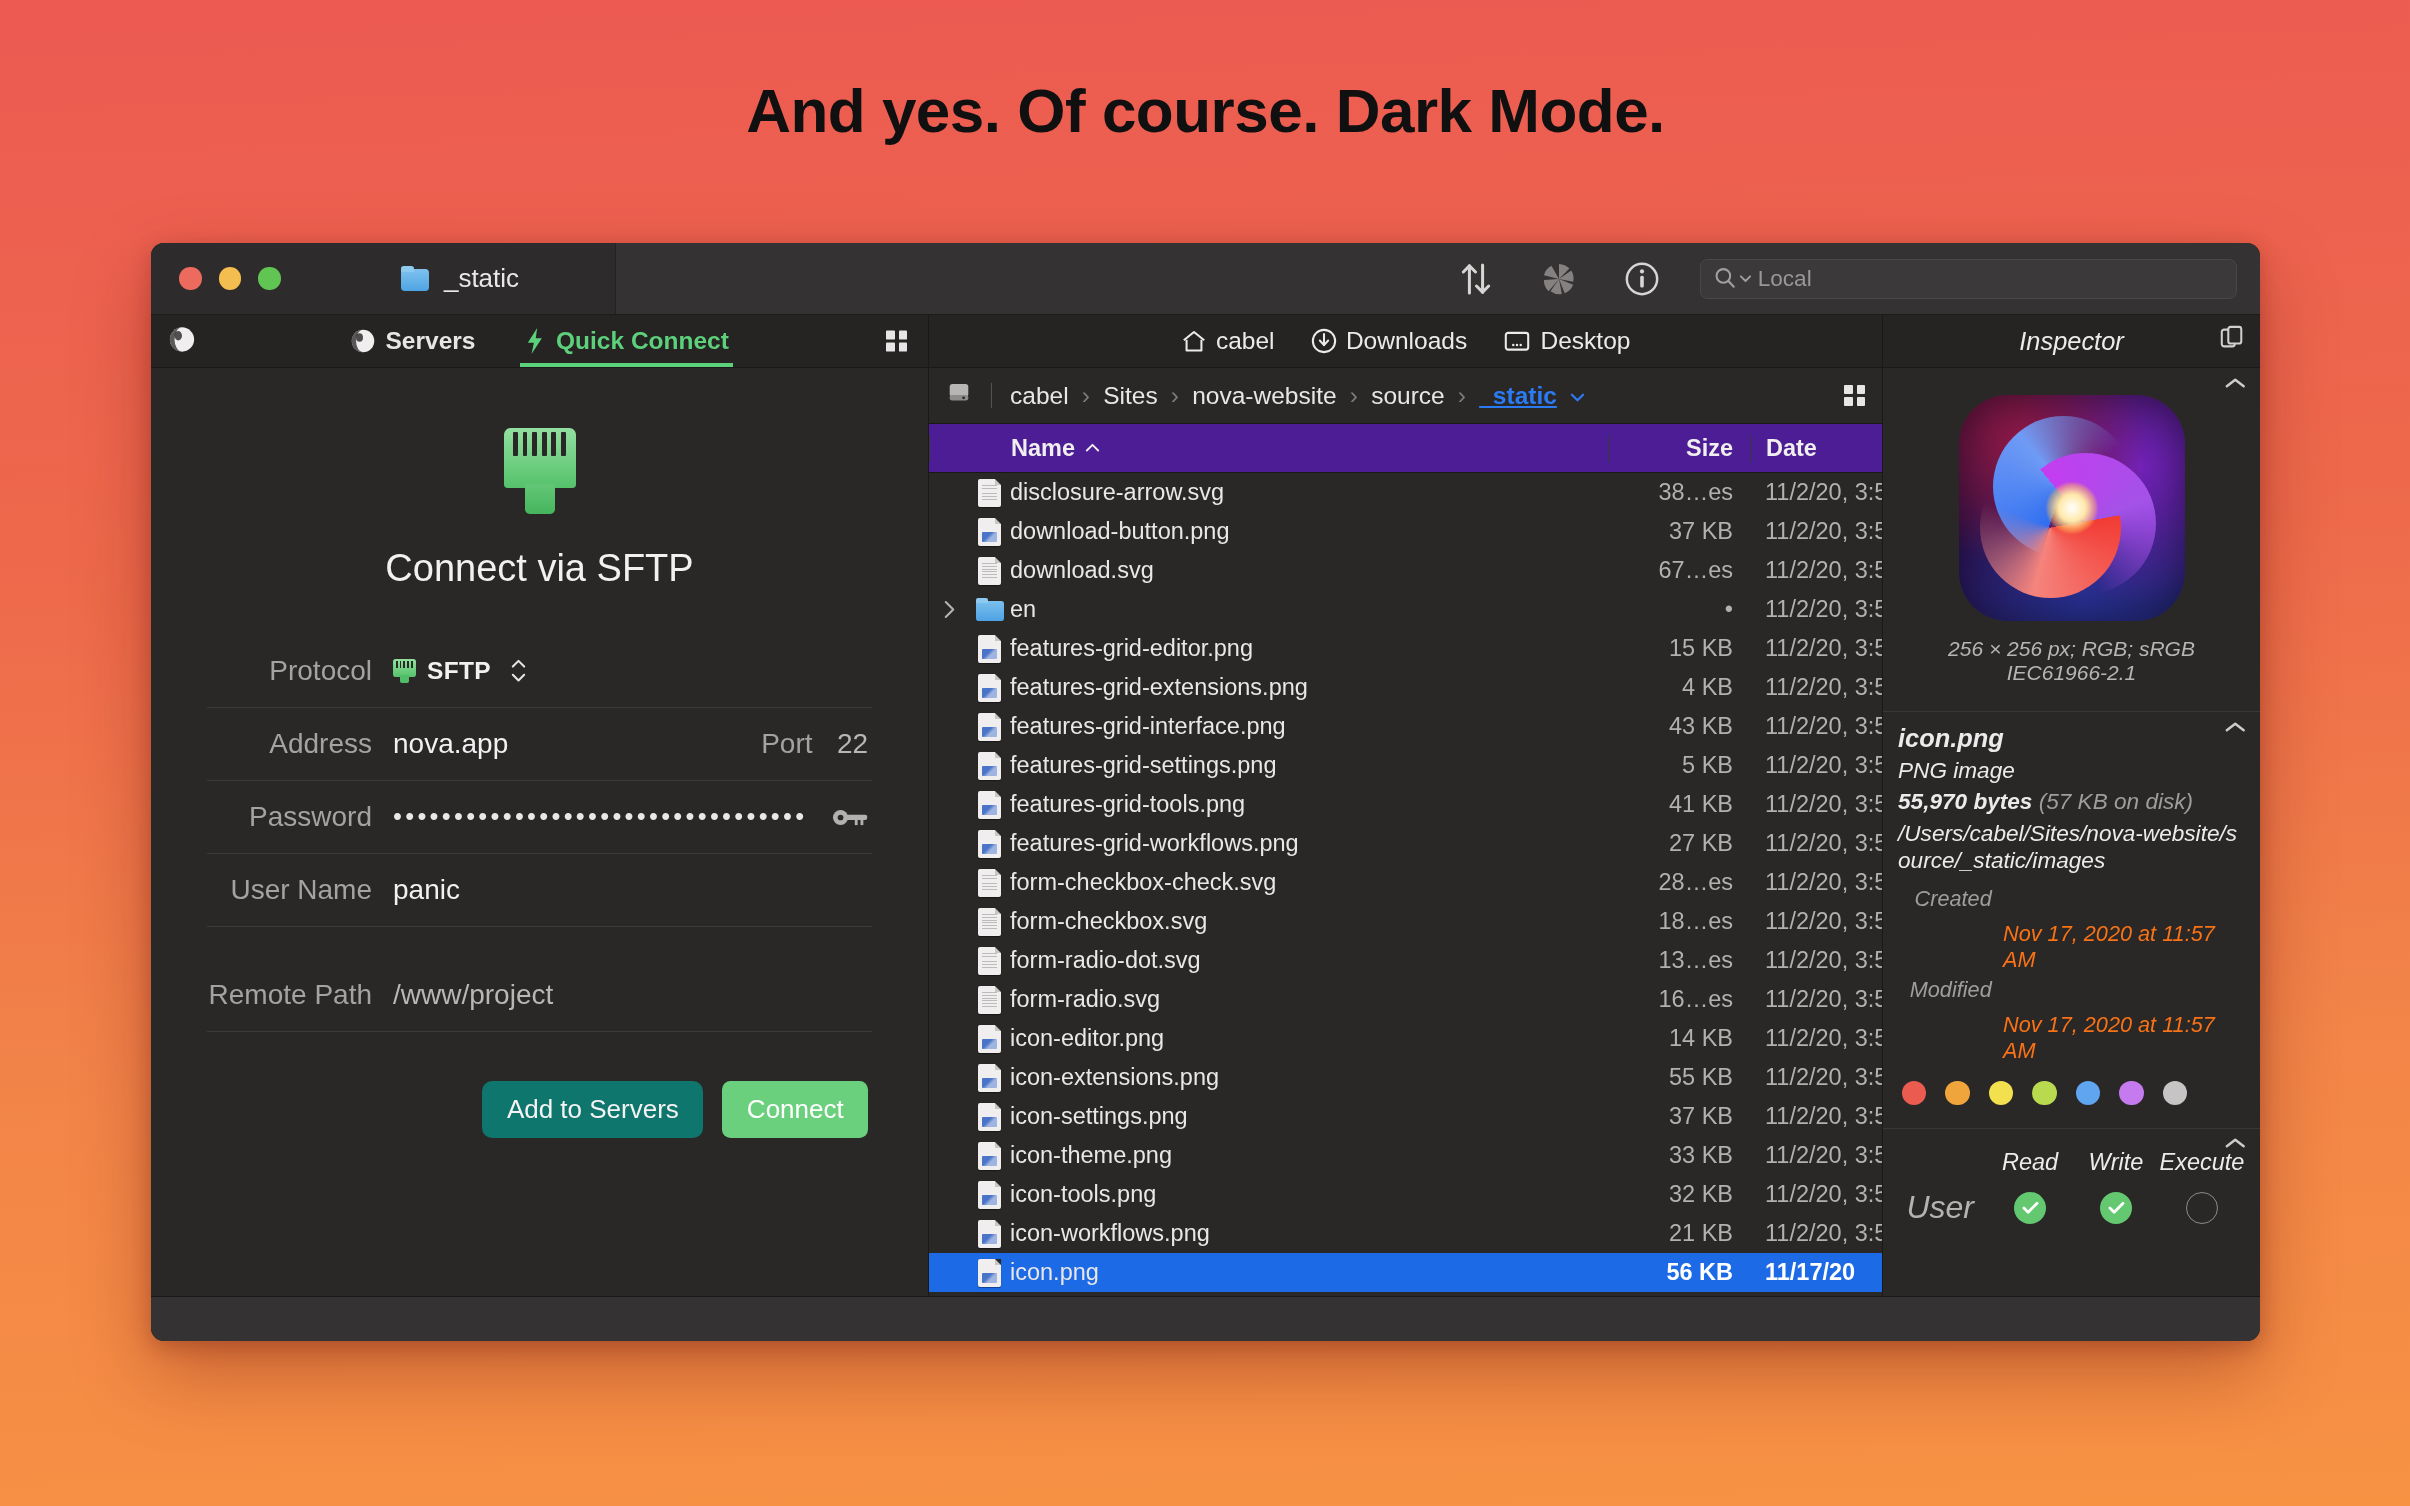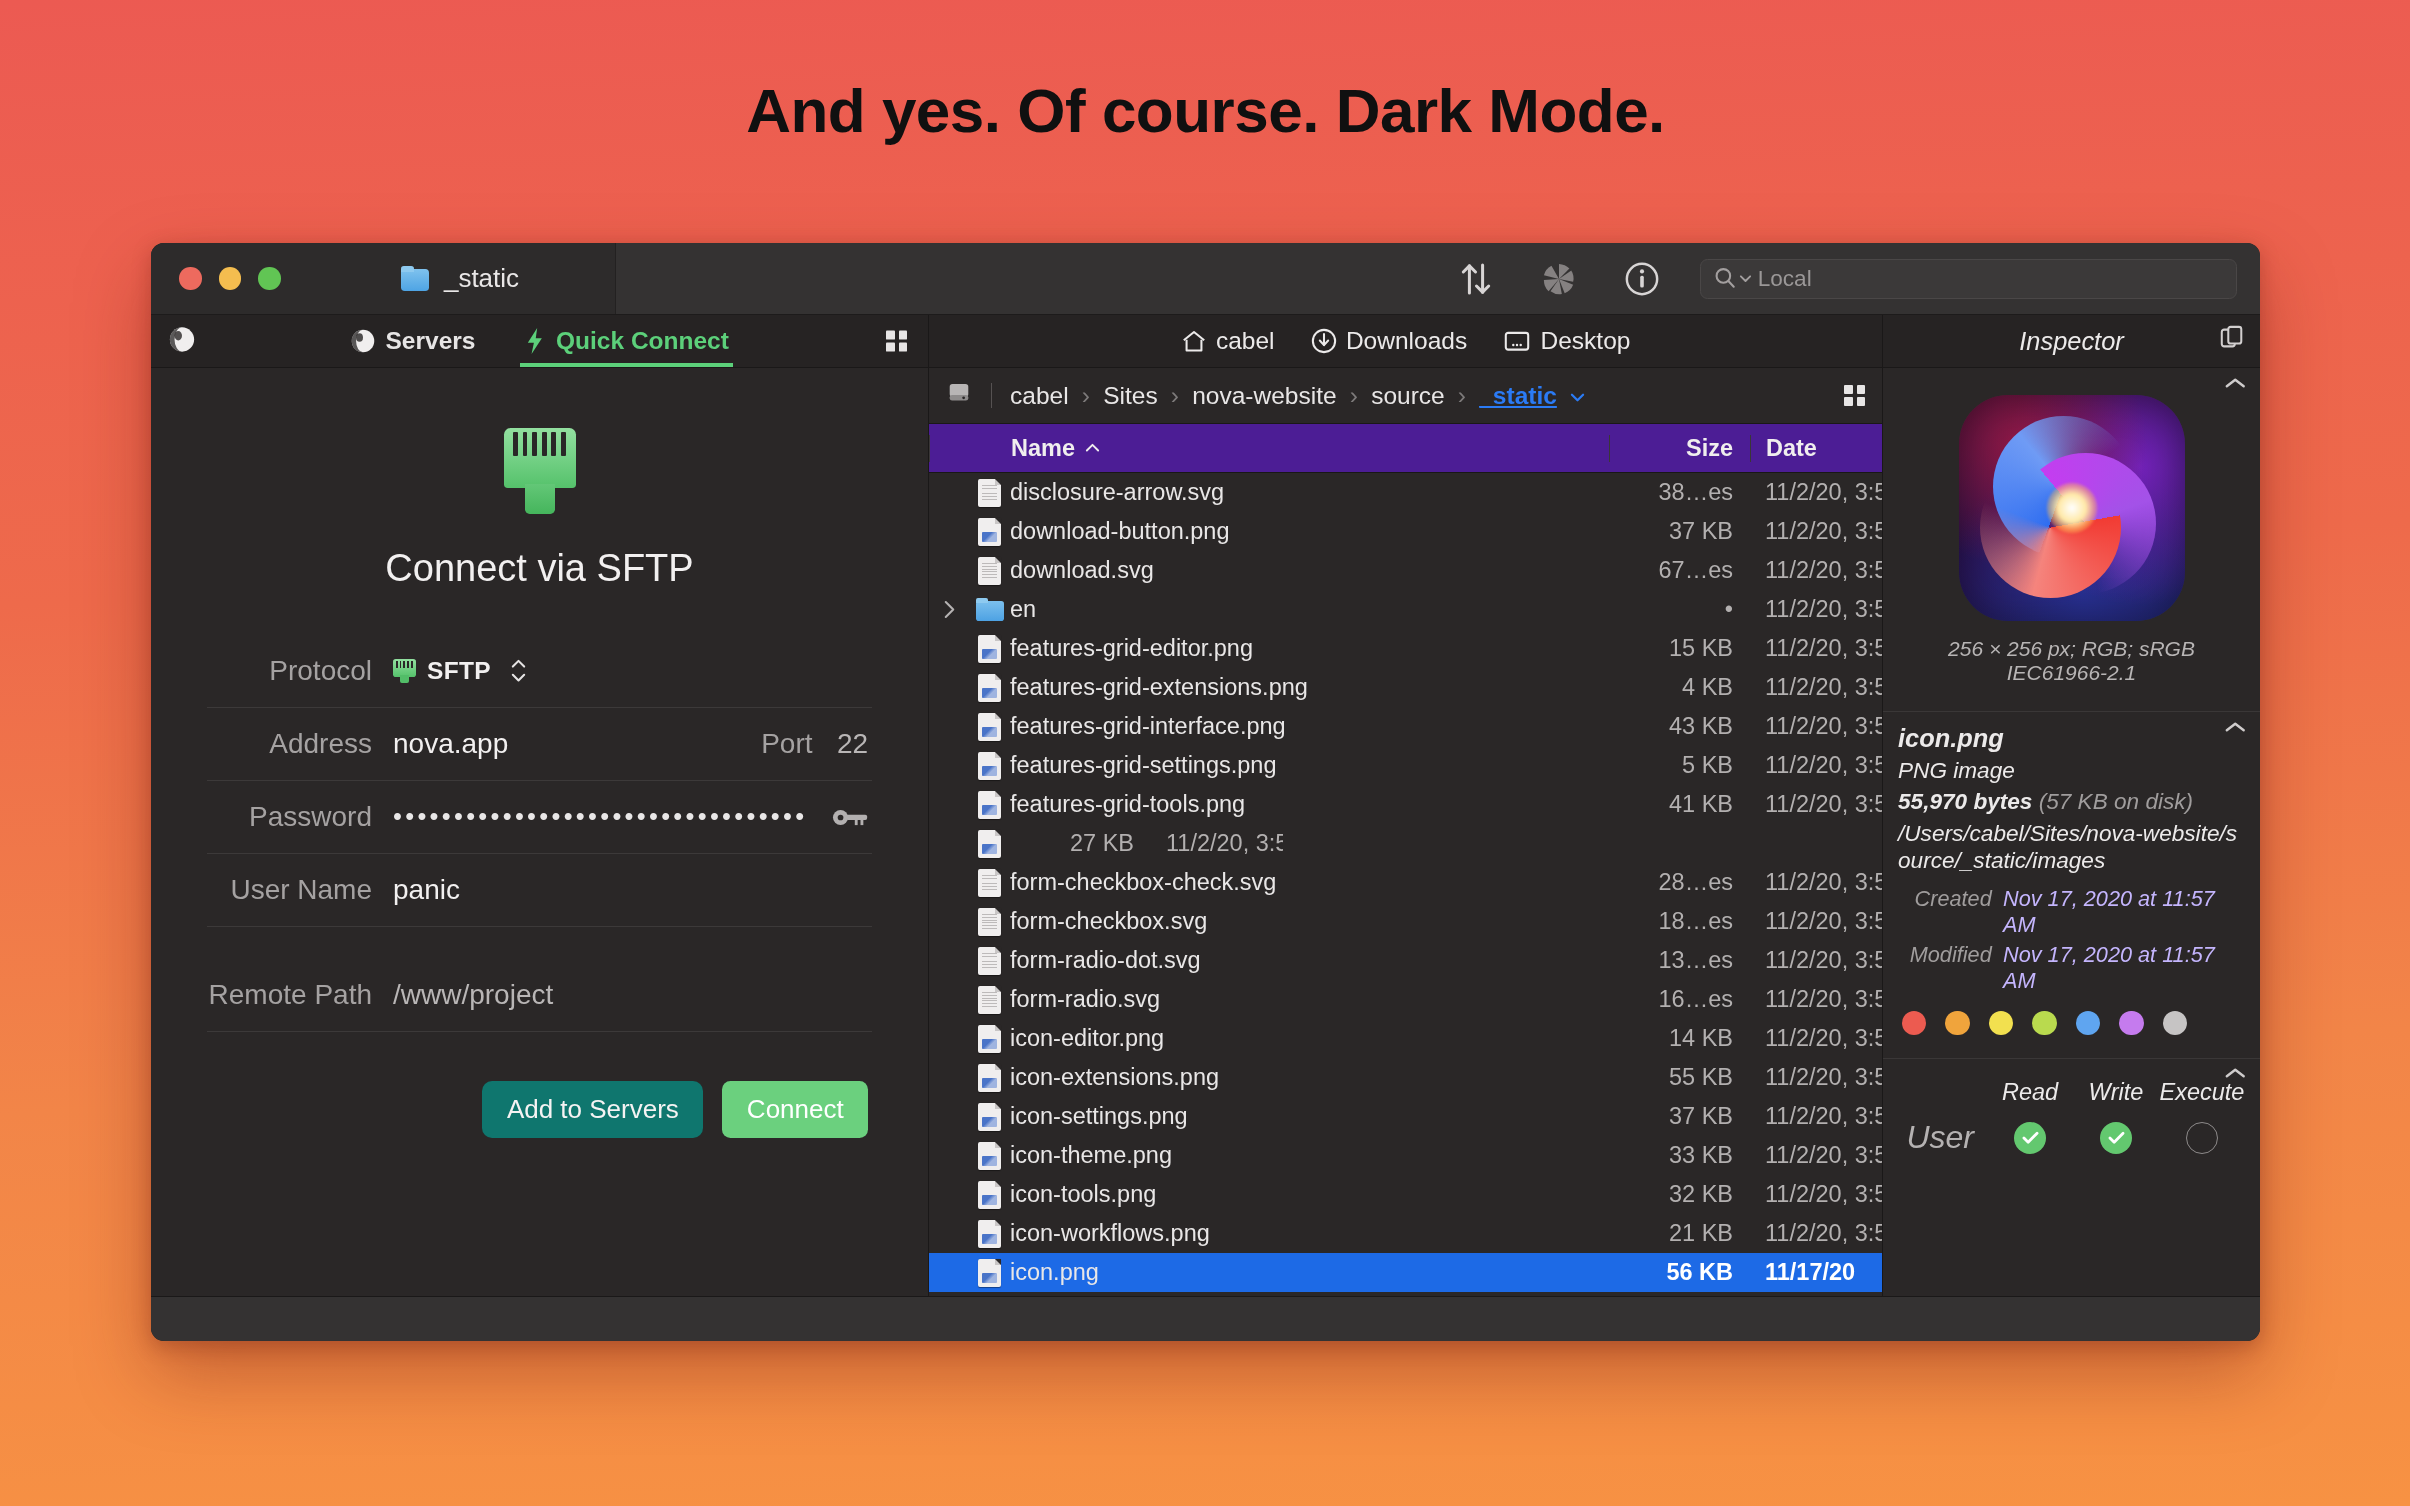--- a/index.html
+++ b/index.html
@@ -275,21 +275,21 @@
 
   .meta { padding:5.6px 0 9.4px 0; color:#eceaea; }
   .meta .fname { font-size:25.4px; font-weight:700; margin-bottom:5.6px; }
   .meta .line { font-size:22.6px; margin-bottom:4.7px; }
   .meta .line .muted { color:#a09d9d; }
   .meta .path { font-size:22.6px; line-height:1.22; word-break:break-all; }
 
   .dates { margin-top:11.3px; }
   .drow { display:flex; font-size:21.7px; margin-bottom:3.8px; }
   .drow .k { width:105px; flex:0 0 105px; text-align:right; padding-right:11.3px; color:#a09d9d; }
-  .drow .v { color:#c4b5fd; }
+  .drow .v { color:#f97316;margin-top:35px; }
 
   .tags { display:flex; gap:19px; margin-top:17px; padding-left:3.8px; }
   .tag { width:24.5px; height:24.5px; border-radius:50%; }
 
   .perm { padding:9.4px 15px 15px 15px; position:relative; }
   .perm-hdr { display:flex; font-size:23.5px; color:#eceaea; margin-top:11.3px; margin-bottom:13px; }
   .perm-hdr .sp { width:89px; flex:0 0 89px; }
   .perm-hdr .c { flex:1; text-align:center; }
   .perm-row { display:flex; align-items:center; }
   .perm-row .rl { width:89px; flex:0 0 89px; text-align:right; padding-right:13px; color:#b5b2b2; font-size:32px; }
@@ -654,20 +654,21 @@
             </div>
             <div class="fr-name">features-grid-tools.png</div>
             <div class="fr-size">41 KB</div>
             <div class="fr-date">11/2/20, 3:5</div>
           </div>
           <div class="frow2">
             <div class="fr-disc"></div>
             <div class="fr-icon">
               <span class="doc-icon img"></span>
             </div>
+            <div class="fr-name">features-grid-workflows.png</div>
             <div class="fr-size">27 KB</div>
             <div class="fr-date">11/2/20, 3:5</div>
           </div>
           <div class="frow2">
             <div class="fr-disc"></div>
             <div class="fr-icon">
               <span class="doc-icon svg"></span>
             </div>
             <div class="fr-name">form-checkbox-check.svg</div>
             <div class="fr-size">28…es</div>

